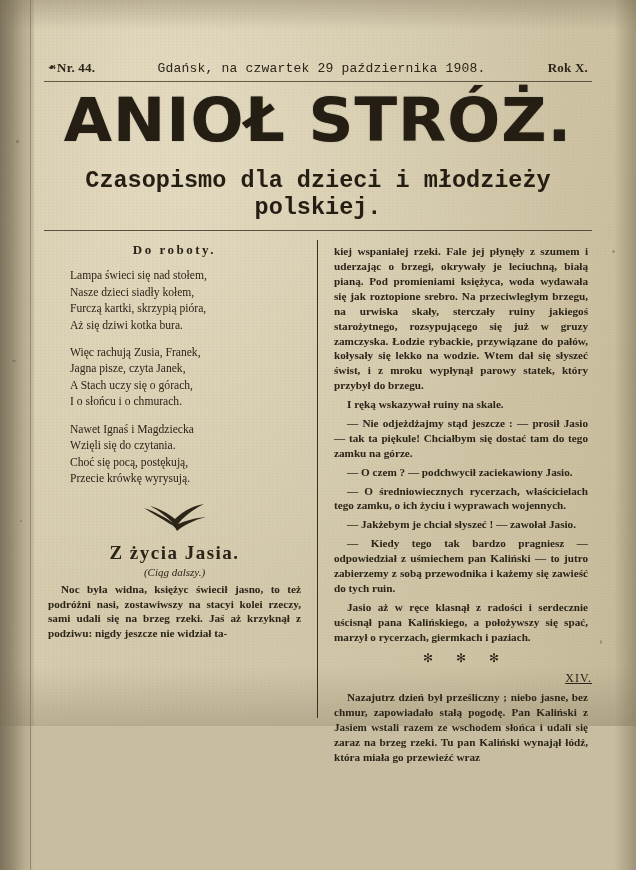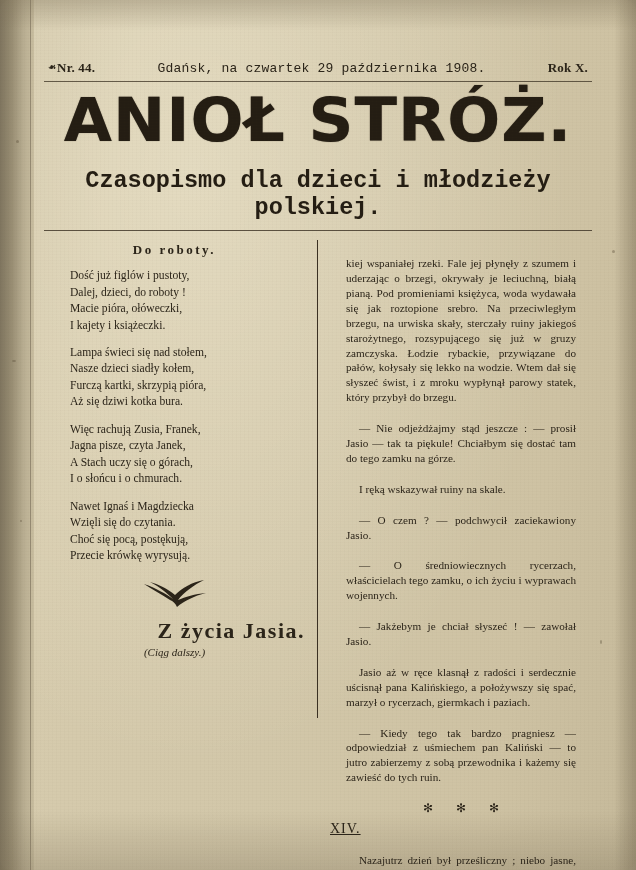--- a/index.html
+++ b/index.html
@@ -9,21 +9,21 @@
   body {
     width: 636px;
     height: 870px;
     background: #c8bda0;
     font-family: "Liberation Serif", serif;
     overflow: hidden;
   }
   .page {
     position: relative;
     width: 636px;
-    height: 870px;
+    height: 726px;
     background:
       radial-gradient(ellipse at 30% 20%, rgba(255,250,230,0.35), rgba(255,250,230,0) 60%),
       linear-gradient(100deg, #cfc4a6 0%, #d6cbad 18%, #d2c7a9 50%, #cec2a3 80%, #c5b99a 100%);
     box-sizing: border-box;
     border-radius: 11px;
   }
   
   .gutter {
     position: absolute;
     left: 0; top: 0;
@@ -176,56 +176,57 @@
   }
 
   .ornament {
     text-align: center;
     margin: 14px 0 6px 0;
     height: 34px;
   }
   .ornament svg { display: inline-block; }
 
   .story-title {
-    text-align: right;
-    font-size: 22px;
+    text-align: center;
+    font-size: 19px;
     font-weight: bold;
     letter-spacing: 1.5px;
     margin: 4px 0 0 0;
   }
   .cont-note {
     text-align: center;
     font-size: 11px;
     font-style: italic;
     margin: 2px 0 4px 0;
   }
 
   .body-text {
     font-size: 11.2px;
     line-height: 1.33;
     text-align: justify;
     text-justify: inter-word;
     hyphens: manual;
-    margin: 16px;
+    margin: 4px;
+    font-weight: bold;
   }
   .body-text.indent { text-indent: 13px; }
   .body-text + .body-text { margin-top: 0; }
 
   .dialog-line { text-indent: 13px; }
 
   .dots {
     text-align: center;
     font-size: 12px;
     letter-spacing: 10px;
     margin: 7px 0 5px 10px;
     color: #2b2419;
   }
   .chapter-num {
-    text-align: left;
-    font-size: 14px;
+    text-align: right;
+    font-size: 12px;
     margin: 2px 0 3px 0;
     letter-spacing: 1px;
     text-decoration: underline;
   }
 
   
   .grain {
     position: absolute;
     inset: 0;
     pointer-events: none;
@@ -264,24 +265,20 @@
       <div class="paper-title">ANIOŁ STRÓŻ.</div>
       <div class="subtitle">Czasopismo dla dzieci i młodzieży polskiej.</div>
     </div>
     <div class="rule-under-head"></div>
 
     <div class="columns">
 
       <div class="col col-left">
         <div class="poem-title">Do roboty.</div>
 
-        <div class="stanza">Dość już figlów i pustoty,
-Dalej, dzieci, do roboty !
-Macie pióra, ołóweczki,
-I kajety i książeczki.</div>
         <div class="stanza">Lampa świeci się nad stołem,
 Nasze dzieci siadły kołem,
 Furczą kartki, skrzypią pióra,
 Aż się dziwi kotka bura.</div>
         <div class="stanza">Więc rachują Zusia, Franek,
 Jagna pisze, czyta Janek,
 A Stach uczy się o górach,
 I o słońcu i o chmurach.</div>
         <div class="stanza">Nawet Ignaś i Magdziecka
 Wzięli się do czytania.
@@ -289,31 +286,32 @@
 Przecie krówkę wyrysują.</div>
 
         <div class="ornament">
           <svg width="70" height="32" viewBox="0 0 70 32" aria-hidden="true">
             <path d="M4 6 C16 10, 26 16, 33 21 C28 16, 20 9, 10 4 C18 6, 28 11, 35 17 C42 10, 52 4, 64 2 C54 7, 44 14, 38 22 C45 19, 55 16, 66 15 C54 18, 44 23, 37 29 C35 25, 33 23, 30 22 C22 17, 12 11, 4 6 Z" fill="#2b2419"></path>
           </svg>
         </div>
 
         <div class="story-title">Z życia Jasia.</div>
         <div class="cont-note">(Ciąg dalszy.)</div>
+        <p class="body-text indent">Noc była widna, księżyc świecił jasno, to też podróżni nasi, zostawiwszy na stacyi kolei rzeczy, sami udali się na brzeg rzeki. Jaś aż krzyknął z podziwu: nigdy jeszcze nie widział ta-</p>
       </div>
 
       <div class="col col-right">
         <p class="body-text">kiej wspaniałej rzeki. Fale jej płynęły z szumem i uderzając o brzegi, okrywały je leciuchną, białą pianą. Pod promieniami księżyca, woda wydawała się jak roztopione srebro. Na przeciwległym brzegu, na urwiska skały, sterczały ruiny jakiegoś starożytnego, rozsypującego się już w gruzy zamczyska. Łodzie rybackie, przywiązane do pałów, kołysały się lekko na wodzie. Wtem dał się słyszeć świst, i z mroku wypłynął parowy statek, który przybył do brzegu.</p>
+        <p class="body-text dialog-line">I ręką wskazywał ruiny na skale.</p>
         <p class="body-text dialog-line">— Nie odjeżdżajmy stąd jeszcze : — prosił Jasio — tak ta piękule! Chciałbym się dostać tam do tego zamku na górze.</p>
-        <p class="body-text dialog-line">I ręką wskazywał ruiny na skale.</p>
         <p class="body-text dialog-line">— O czem ? — podchwycił zaciekawiony Jasio.</p>
         <p class="body-text dialog-line">— O średniowiecznych rycerzach, właścicielach tego zamku, o ich życiu i wyprawach wojennych.</p>
         <p class="body-text dialog-line">— Jakżebym je chciał słyszeć ! — zawołał Jasio.</p>
+        <p class="body-text dialog-line">— Kiedy tego tak bardzo pragniesz — odpowiedział z uśmiechem pan Kaliński — to jutro zabierzemy z sobą przewodnika i każemy się zawieść do tych ruin.</p>
         <p class="body-text dialog-line">Jasio aż w ręce klasnął z radości i serdecznie uścisnął pana Kalińskiego, a położywszy się spać, marzył o rycerzach, giermkach i paziach.</p>
-        <p class="body-text dialog-line">— Kiedy tego tak bardzo pragniesz — odpowiedział z uśmiechem pan Kaliński — to jutro zabierzemy z sobą przewodnika i każemy się zawieść do tych ruin.</p>
 
         <div class="dots">✻ ✻ ✻</div>
         <div class="chapter-num">XIV.</div>
         <p class="body-text indent">Nazajutrz dzień był prześliczny ; niebo jasne, bez chmur, zapowiadało stałą pogodę. Pan Kaliński z Jasiem wstali razem ze wschodem słońca i udali się zaraz na brzeg rzeki. Tu pan Kaliński wynajął łódź, która miała go przewieźć wraz</p>
       </div>
 
     </div>
   </div>
 
   <div class="grain"></div>

